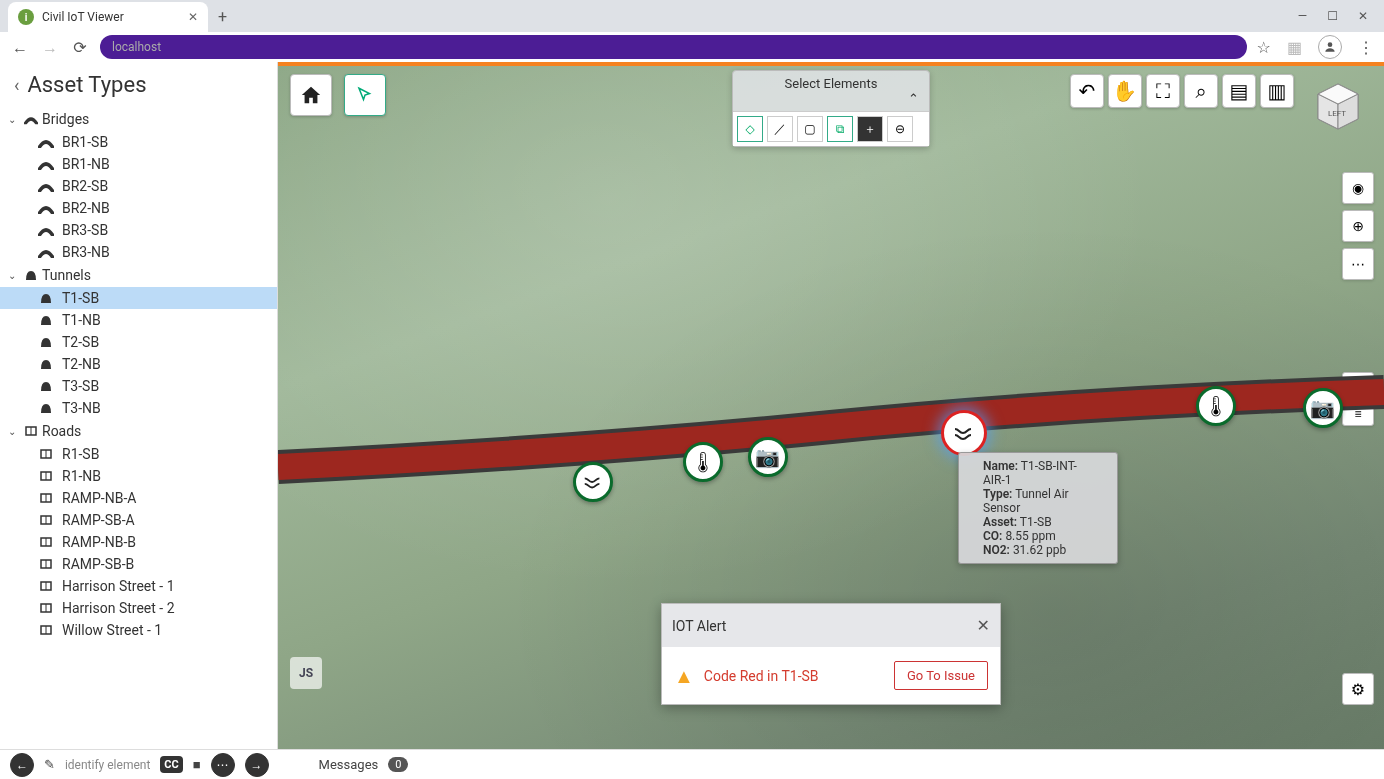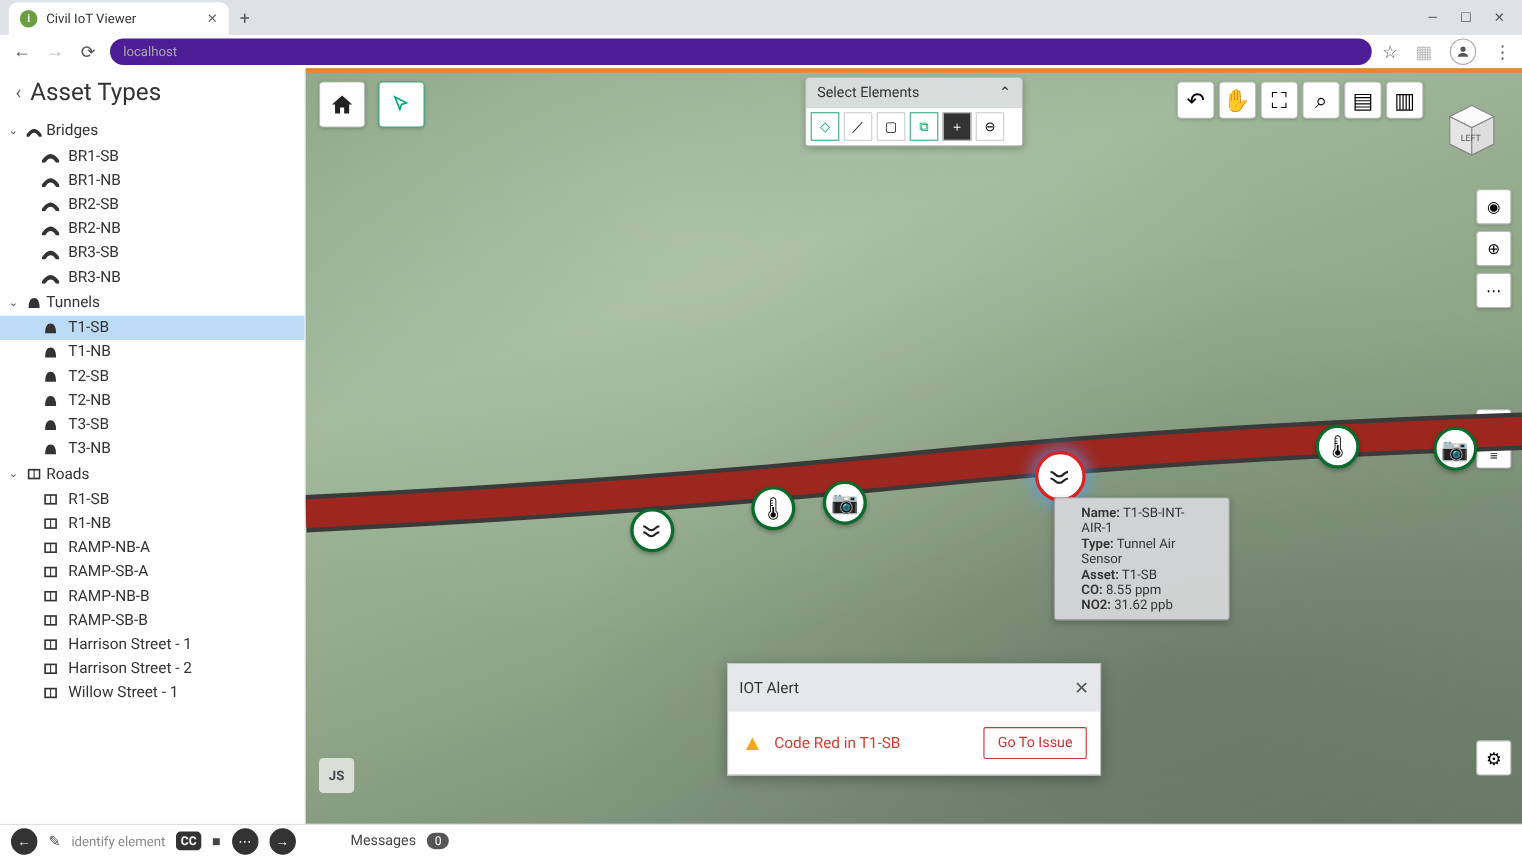--- a/index.html
+++ b/index.html
@@ -35,28 +35,28 @@
 
 .viewer { flex: 1; position: relative; background: linear-gradient(160deg, #8aa583 0%, #a0b89a 30%, #8fa687 55%, #788c77 80%, #6b7f6a 100%); overflow: hidden; }
 .viewer::before { content:""; position:absolute; inset:0; background: radial-gradient(ellipse at 30% 20%, rgba(255,255,255,0.15), transparent 50%), radial-gradient(ellipse at 70% 80%, rgba(0,0,0,0.12), transparent 50%); }
 .orange-bar { position: absolute; top: 0; left: 0; right: 0; height: 4px; background: #f58220; }
 
 .toolbar-left { position: absolute; top: 12px; left: 12px; display: flex; gap: 12px; }
 .tool-btn { width: 42px; height: 42px; background: #fff; border: 1px solid #bbb; border-radius: 4px; display: flex; align-items: center; justify-content: center; font-size: 20px; cursor: pointer; box-shadow: 0 1px 3px rgba(0,0,0,0.2); }
 .tool-btn.active { border-color: #3a8; }
 
 .select-panel { position: absolute; top: 8px; left: 50%; transform: translateX(-50%); width: 198px; background: #e0e2e6dd; border: 1px solid #bbb; border-radius: 4px; box-shadow: 0 2px 6px rgba(0,0,0,0.2); }
-.select-panel-header { display: flex; align-items: center; padding: 5px 10px; font-size: 13px; color: #333; }
+.select-panel-header { display: flex; align-items: center; padding: 5px 10px; font-size: 13px; color: #333; flex-direction: column; }
 .select-panel-header .collapse { margin-left: auto; cursor: pointer; }
 .select-panel-body { display: flex; gap: 4px; padding: 4px; background: #fff; border-top: 1px solid #ccc; }
 .select-panel-body .sbtn { width: 26px; height: 26px; border: 1px solid #ccc; background: #fff; display: flex; align-items: center; justify-content: center; font-size: 12px; cursor: pointer; }
 .select-panel-body .sbtn.on { border-color: #3a8; color: #0a6; }
 
 .toolbar-right { position: absolute; top: 12px; right: 90px; display: flex; gap: 4px; }
-.viewcube { position: absolute; top: 24px; right: 16px; width: 60px; height: 60px; }
+.viewcube { position: absolute; top: 12px; right: 16px; width: 60px; height: 60px; }
 .viewcube svg { width: 100%; height: 100%; }
 
 .side-tools { position: absolute; right: 10px; top: 110px; display: flex; flex-direction: column; gap: 6px; }
 .side-tools .st { width: 32px; height: 32px; background: #fff; border: 1px solid #bbb; border-radius: 3px; display: flex; align-items: center; justify-content: center; font-size: 14px; cursor: pointer; box-shadow: 0 1px 3px rgba(0,0,0,0.15); }
 .side-tools .st.sm { height: 24px; font-size: 12px; }
 .bottom-right-tool { position: absolute; right: 10px; bottom: 44px; }
 
 .road { position: absolute; left: 0; right: 0; top: 310px; height: 120px; }
 .road svg { width: 100%; height: 100%; overflow: visible; }
 
@@ -68,21 +68,21 @@
 .tooltip b { font-weight: 600; }
 
 .alert-dialog { position: absolute; bottom: 44px; left: 50%; transform: translateX(-50%); width: 340px; background: #fff; border: 1px solid #bbb; box-shadow: 0 3px 12px rgba(0,0,0,0.3); }
 .alert-header { display: flex; align-items: center; padding: 12px 10px; background: #e6e7ea; font-size: 14px; color: #333; }
 .alert-header .close-btn { margin-left: auto; cursor: pointer; font-size: 16px; color: #555; }
 .alert-body { display: flex; align-items: center; padding: 14px 12px; gap: 10px; }
 .alert-body .warn-icon { color: #f5a623; font-size: 20px; }
 .alert-body .msg { color: #d43c2e; font-size: 14px; flex: 1; }
 .alert-body .go-btn { border: 1px solid #c33; color: #c33; background: #fff; padding: 6px 12px; font-size: 13px; cursor: pointer; border-radius: 2px; }
 
-.logo-bl { position: absolute; bottom: 28px; left: 12px; width: 32px; height: 32px; background: #ffffffaa; border-radius: 4px; display: flex; align-items: center; justify-content: center; font-size: 12px; color: #445; font-weight: bold; }
+.logo-bl { position: absolute; bottom: 60px; left: 12px; width: 32px; height: 32px; background: #ffffffaa; border-radius: 4px; display: flex; align-items: center; justify-content: center; font-size: 12px; color: #445; font-weight: bold; }
 
 .status-bar { position: absolute; bottom: 0; left: 0; right: 0; height: 30px; background: #fff; border-top: 1px solid #ddd; display: flex; align-items: center; padding: 0 10px; font-size: 13px; color: #444; gap: 10px; }
 .status-bar .sb-btn { width: 24px; height: 24px; border: 1px solid #888; border-radius: 50%; display: flex; align-items: center; justify-content: center; font-size: 12px; cursor: pointer; background: #fff; }
 .status-bar .sb-btn.dark { background: #333; color: #fff; border-color: #333; }
 .status-bar .cc { background: #333; color: #fff; border-radius: 4px; padding: 2px 4px; font-size: 11px; font-weight: bold; }
 .status-bar .badge { background: #555; color: #fff; border-radius: 10px; padding: 1px 7px; font-size: 11px; }
 .status-bar .hint { color: #888; font-size: 12px; }
 </style>
 </head>
 <body>

